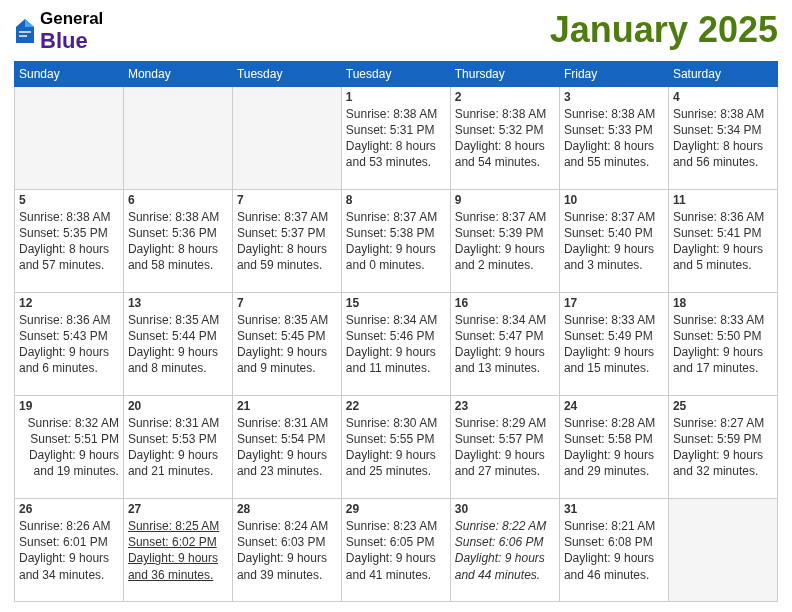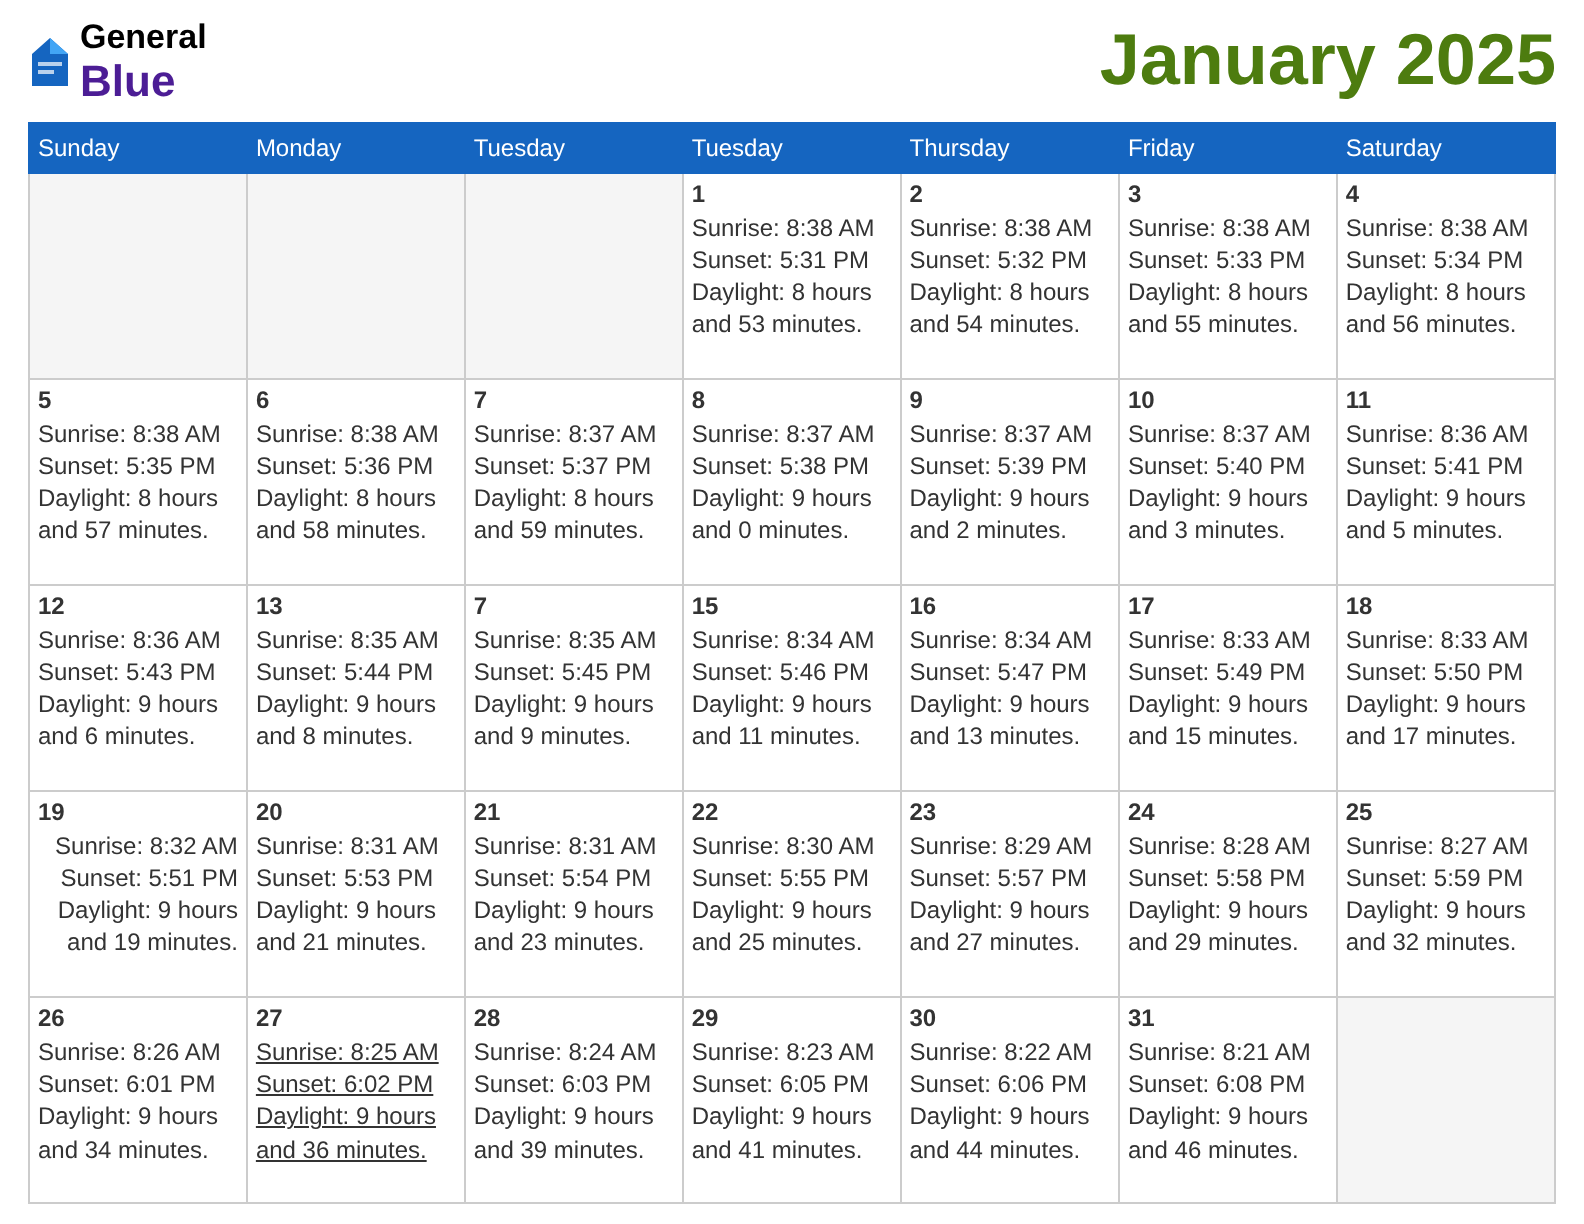--- a/index.html
+++ b/index.html
@@ -347,21 +347,21 @@
           </td>
           <td>
             <span class="day-num">29</span>
             <div class="cell-text" style="white-space: pre-line;">Sunrise: 8:23 AM
 Sunset: 6:05 PM
 Daylight: 9 hours
 and 41 minutes.</div>
           </td>
           <td>
             <span class="day-num">30</span>
-            <div class="cell-text" style="white-space: pre-line;">Sunrise: 8:22 AM
+            <div class="cell-text" style="white-space: pre-line; font-style: italic;">Sunrise: 8:22 AM
 Sunset: 6:06 PM
 Daylight: 9 hours
 and 44 minutes.</div>
           </td>
           <td>
             <span class="day-num">31</span>
             <div class="cell-text" style="white-space: pre-line;">Sunrise: 8:21 AM
 Sunset: 6:08 PM
 Daylight: 9 hours
 and 46 minutes.</div>

